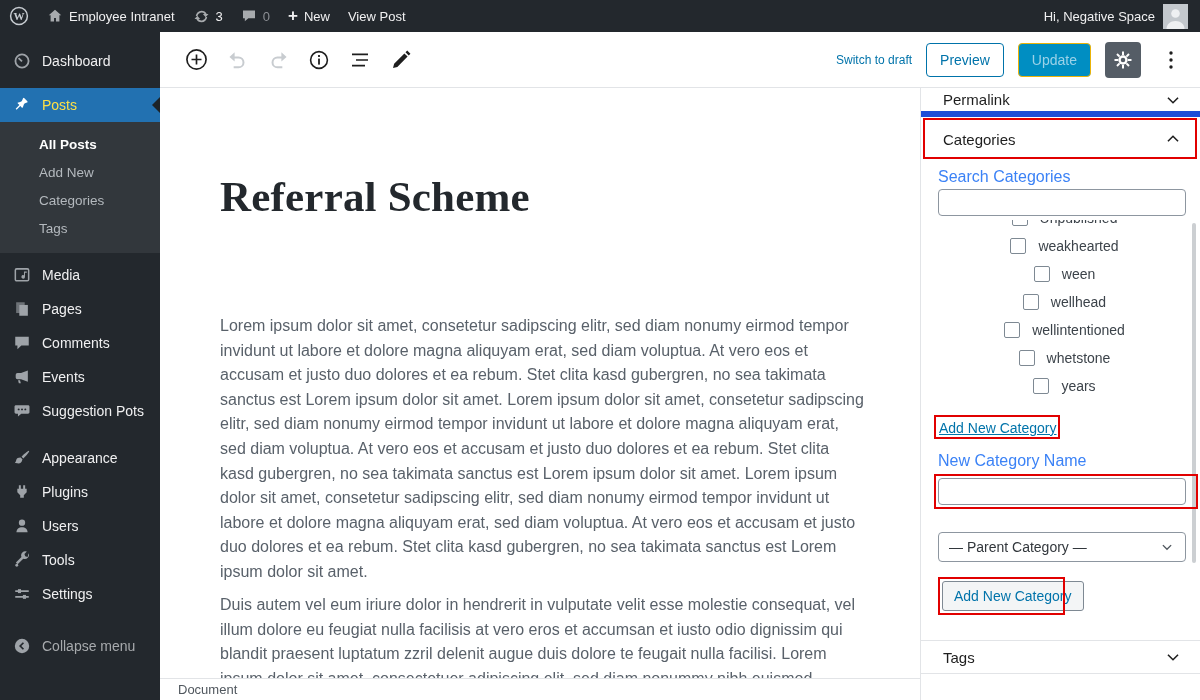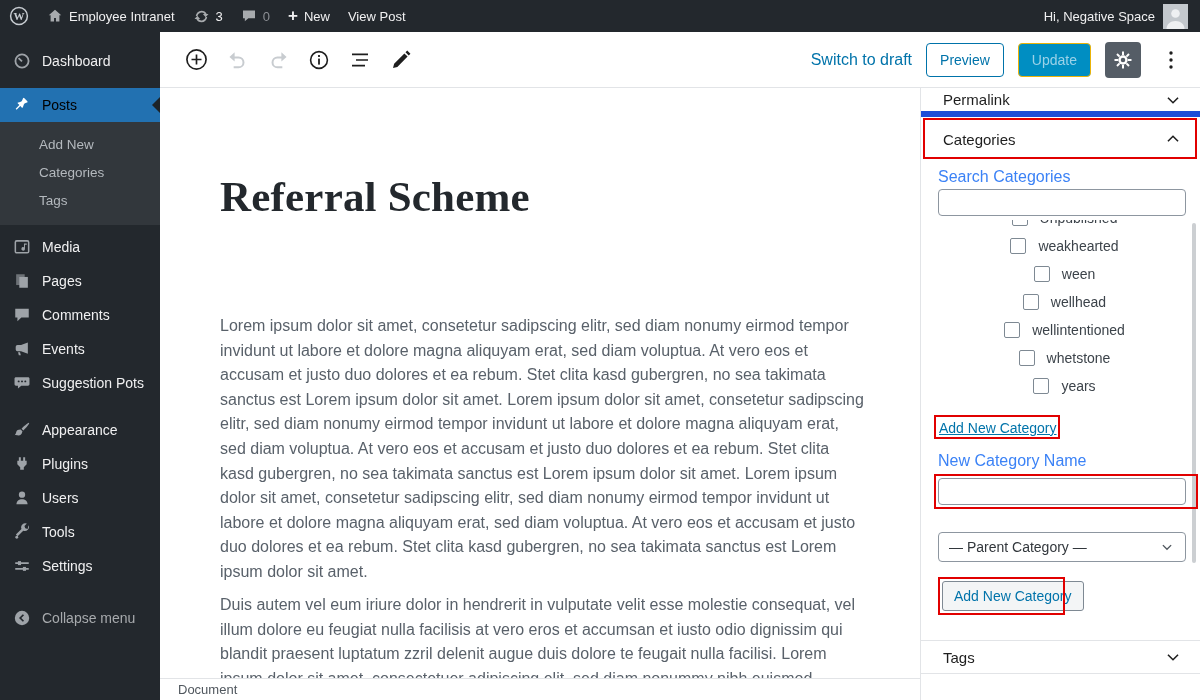--- a/index.html
+++ b/index.html
@@ -24,41 +24,41 @@
   .ab-avatar { width:25px; height:25px; background:#b6bcc1; display:flex; align-items:flex-end; justify-content:center; overflow:hidden; }
 
   
   .menu {
     position:absolute; left:0; top:32px; width:160px; height:668px;
     background:#23282d; color:#f0f0f1; font-size:14px;
   }
   .menu-pad { padding-top:12px; }
   .mi { height:34px; display:flex; align-items:center; gap:11px; padding-left:13px; position:relative; cursor:pointer; color:#f0f0f1; }
   .mi .ic { width:18px; height:18px; flex:0 0 18px; }
-  .mi.active { background:#2271b1; color:#000000; }
+  .mi.active { background:#2271b1; color:#fde047; }
   .mi.active::after {
     content:""; position:absolute; right:0; top:50%; transform:translateY(-50%);
     width:0; height:0; border:8px solid transparent; border-right-color:#1d2327;
   }
   .gap10 { height:10px; }
   .gap13 { height:13px; }
   .submenu { background:#32373c; padding:9px 0 10px; }
   .smi { height:28px; line-height:28px; padding-left:39px; color:#b4b9be; font-size:13.5px; cursor:pointer; }
   .smi.current { color:#fff; font-weight:bold; }
   .collapse-item { color:#a7aaad; margin-top:18px; }
 
   
   .editor-header {
     position:absolute; left:160px; top:32px; width:1040px; height:56px;
     background:#fff; border-bottom:1px solid #e2e4e7; display:flex; align-items:center; z-index:40;
   }
   .tb-left { display:flex; align-items:center; gap:15px; padding-left:23px; }
   .tb-btn { width:26px; height:26px; display:flex; align-items:center; justify-content:center; cursor:pointer; background:none; border:none; padding:0; }
   .tb-right { margin-left:auto; display:flex; align-items:center; gap:14px; padding-right:13px; }
-  .link-draft { color:#0073aa; font-size:16px; cursor:pointer; text-decoration:none; }
+  .link-draft { color:#0073aa; font-size:12px; cursor:pointer; text-decoration:none; }
   .btn { font-family:"Liberation Sans",sans-serif; font-size:14px; border-radius:4px; height:34px; padding:0 13px; cursor:pointer; }
   .btn-preview { background:#fff; border:1px solid #0073aa; color:#0073aa; }
   .btn-update { background:#008ec2; border:1px solid #eab308; color:#9bd2e8; }
   .btn-gear { width:36px; height:36px; background:#555d66; border:none; border-radius:4px; display:flex; align-items:center; justify-content:center; cursor:pointer; }
   .dots-btn { background:none; border:none; padding:0 4px; cursor:pointer; }
 
   
   .content { position:absolute; left:160px; top:104px; width:760px; height:590px; background:#fff; overflow:hidden; }
   .post-title {
     position:absolute; left:60px; top:68px; margin:0;
@@ -184,20 +184,21 @@
   <div class="gap10"></div>
 
   <div class="mi active">
     <svg class="ic" viewBox="0 0 20 20">
       <path fill="#fff" d="M11.6 1.9c.6-.2 4.9 4.1 4.7 4.7-.2.6-2.9 1-3.8 1.9-.8.8-1.3 4.3-1.9 4.5-.5.2-1.6-1.1-2.5-2L4 15.2l-1-1 4.1-4.1c-.9-.9-2.2-2-2-2.5.2-.6 3.7-1.1 4.5-1.9.9-.9 1.4-3.6 2-3.8z"></path>
     </svg>
     <span>Posts</span>
   </div>
 
   <div class="submenu">
+    <div class="smi current">All Posts</div>
     <div class="smi">Add New</div>
     <div class="smi">Categories</div>
     <div class="smi">Tags</div>
   </div>
 
   <div style="height:5px"></div>
 
   <div class="mi">
     <svg class="ic" viewBox="0 0 20 20">
       <rect x="2.6" y="3.2" width="14.8" height="13.2" rx="1.5" fill="none" stroke="#9ea3a8" stroke-width="1.7"></rect>

